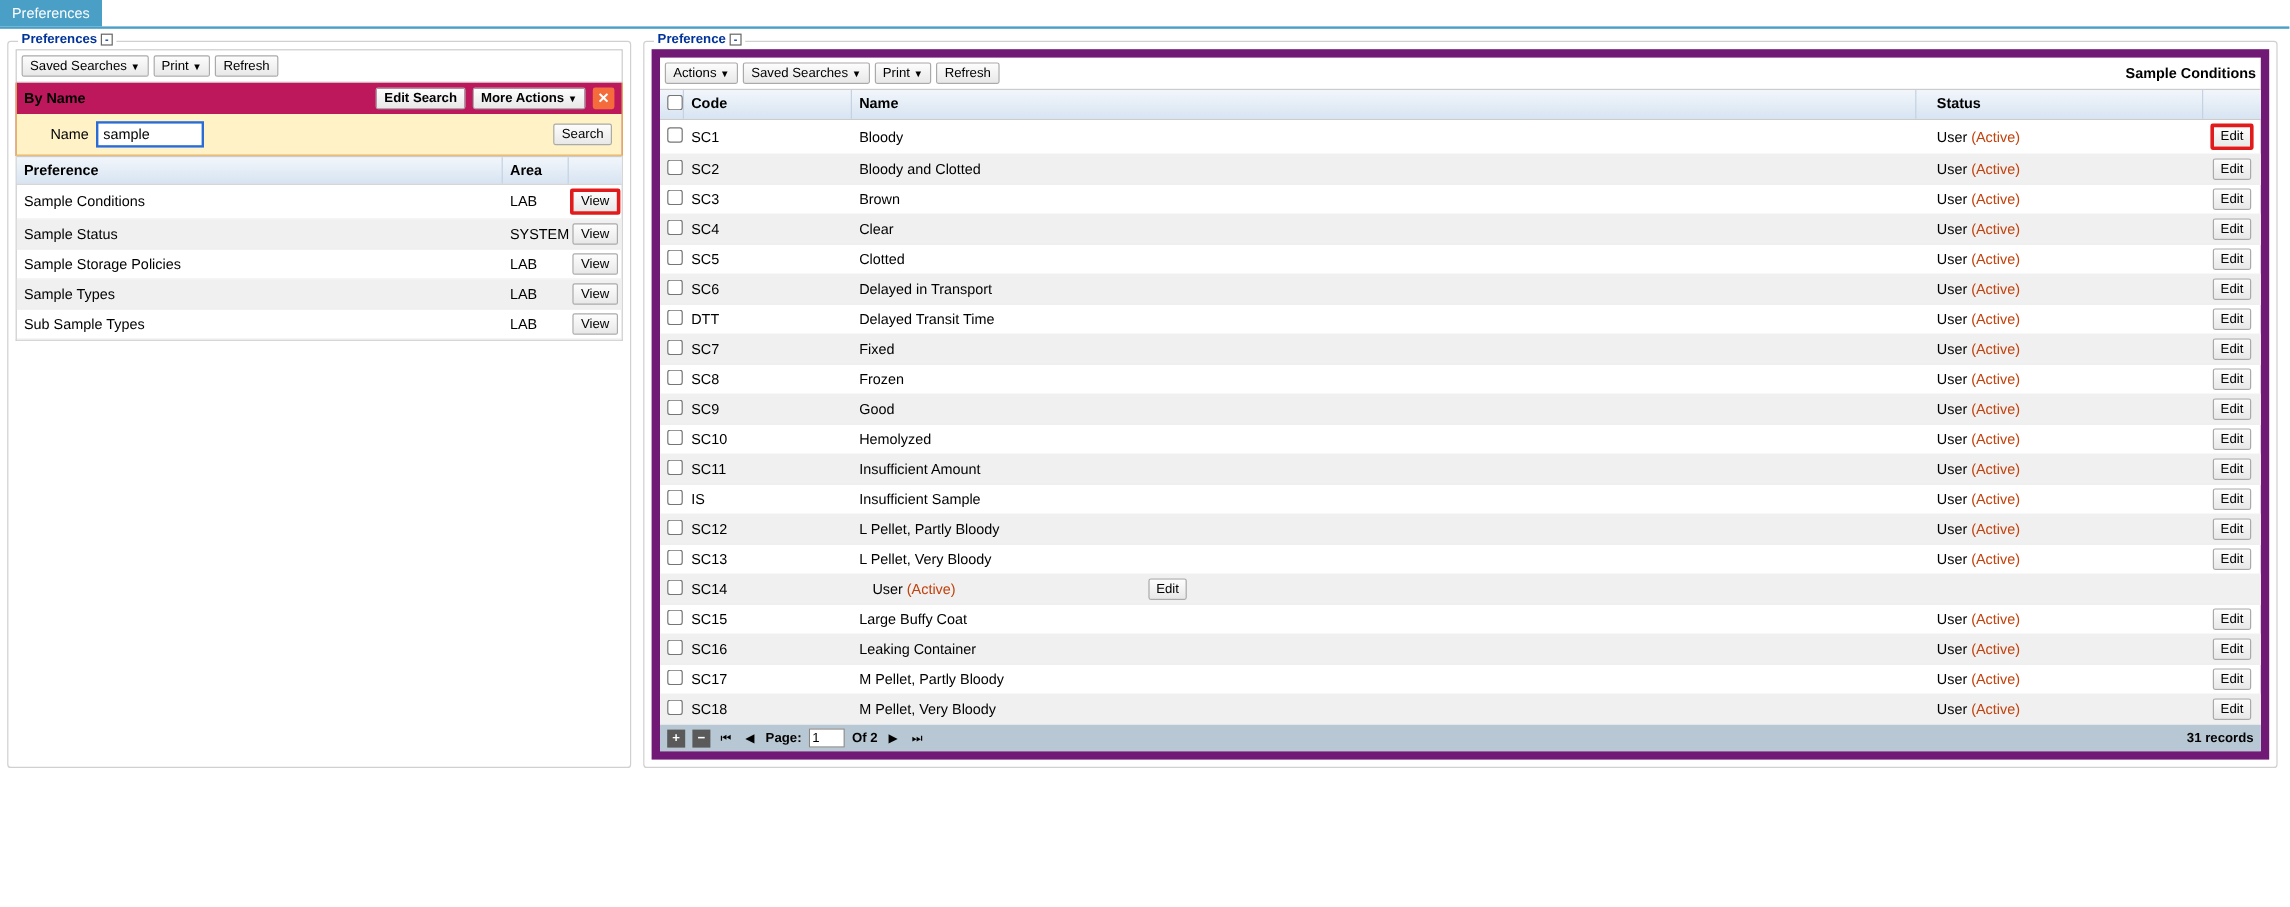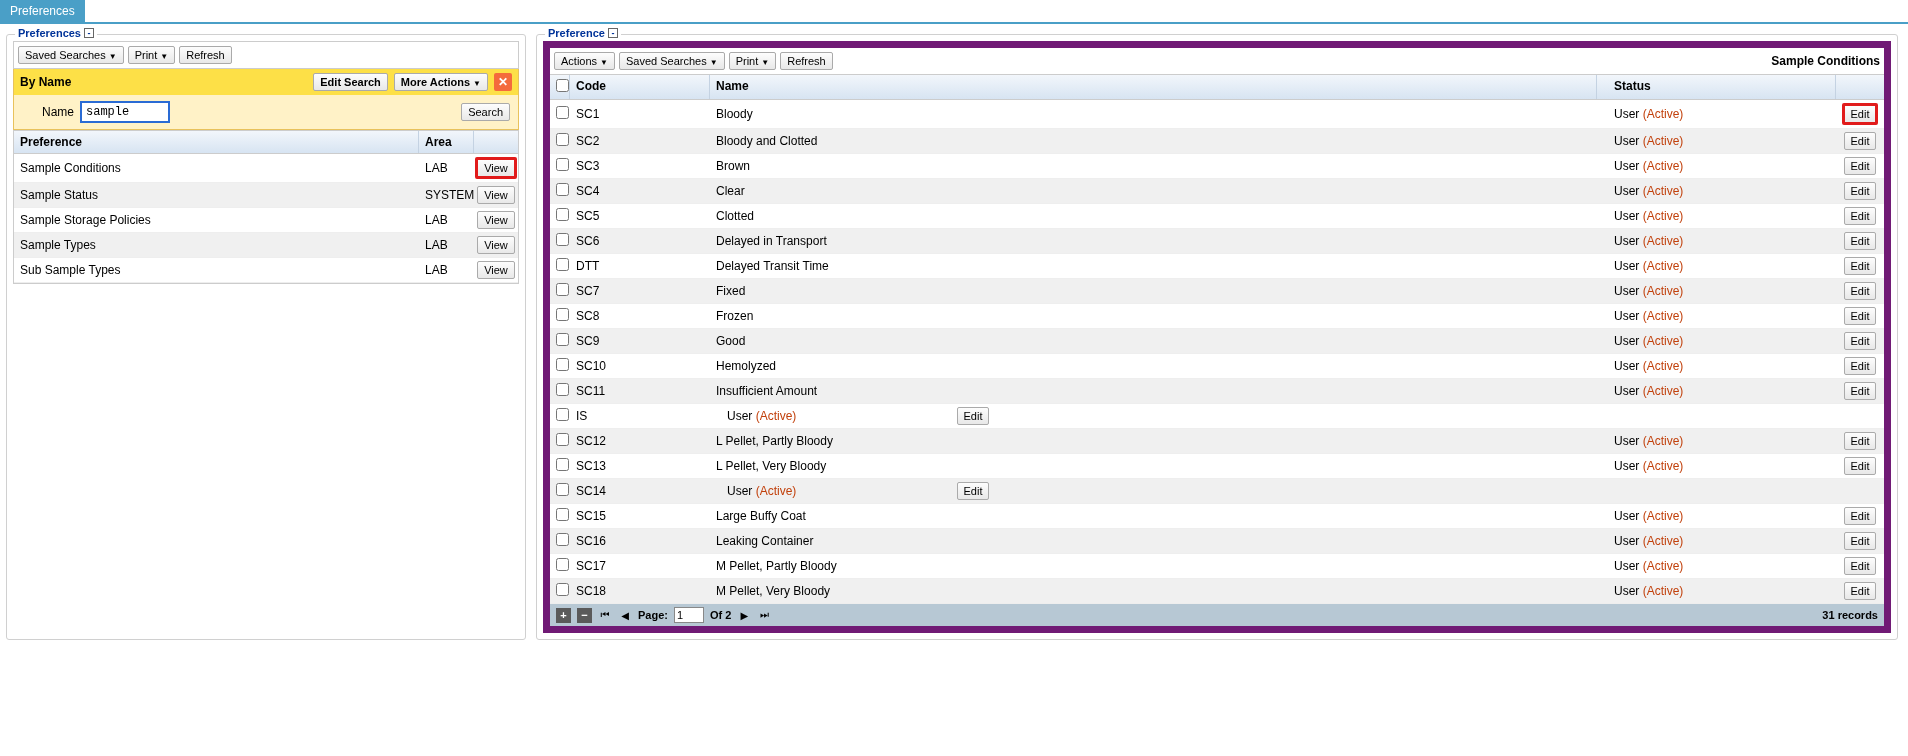--- a/index.html
+++ b/index.html
@@ -15,27 +15,27 @@
 .panel-right { flex: 1; }
 
 .panel-title { position: absolute; top: -8px; left: 8px; background: #fff; padding: 0 3px; color: #003399; font-weight: bold; font-size: 11px; display: flex; align-items: center; gap: 3px; }
 .toggle-box { width: 10px; height: 10px; border: 1px solid #666; display: inline-flex; align-items: center; justify-content: center; font-size: 9px; line-height: 1; cursor: pointer; }
 
 .toolbar { border: 1px solid #ccc; padding: 4px; display: flex; gap: 4px; background: #fff; }
 .btn { background: linear-gradient(#fdfdfd,#e8e8e8); border: 1px solid #aaa; border-radius: 2px; padding: 2px 6px; font-size: 11px; cursor: pointer; white-space: nowrap; }
 .btn-drop::after { content: "▼"; font-size: 8px; margin-left: 3px; }
 .btn-bold { font-weight: bold; }
 
-.search-bar { background: #fde047; border: 1px solid #e8c25c; border-top: none; }
+.search-bar { background: #be185d; border: 1px solid #e8c25c; border-top: none; }
 .search-bar-top { display: flex; align-items: center; padding: 4px 6px; gap: 6px; }
 .search-bar-top .title { font-weight: bold; flex: 1; }
 .close-x { width: 18px; height: 18px; background: #f46b3c; color: #fff; border-radius: 2px; display: flex; align-items: center; justify-content: center; font-weight: bold; cursor: pointer; font-size: 12px; }
 .search-bar-bottom { background: #fff2c7; padding: 6px 8px; display: flex; align-items: center; gap: 6px; }
 .search-bar-bottom label { margin-left: 20px; }
-.text-input { border: 2px solid #2a6bd4; padding: 2px 4px; font-size: 12px; width: 90px; background: #fff; font-family: Liberation Mono, monospace; }
+.text-input { border: 2px solid #2a6bd4; padding: 2px 4px; font-size: 12px; width: 90px; background: #fff; }
 .search-btn-wrap { margin-left: auto; }
 
 .grid { border: 1px solid #ccc; border-top: none; }
 .grid-head { display: flex; background: linear-gradient(#f2f6fb,#d7e4f2); border-top: 1px solid #ccc; border-bottom: 1px solid #ccc; font-weight: bold; }
 .grid-head .gh { padding: 4px 6px; border-right: 1px solid #c4d2e2; }
 .grid-head .gh:last-child { border-right: none; }
 .grid-row { display: flex; border-bottom: 1px solid #eee; align-items: center; min-height: 23px; }
 .grid-row:nth-child(even) { background: #f0f0f0; }
 .gc { padding: 3px 6px; }
 
@@ -284,20 +284,21 @@
             <div class="rc rc-code">SC11</div>
             <div class="rc rc-name">Insufficient Amount</div>
             <div class="rc rc-status">User <span class="status-active">(Active)</span></div>
             <div class="rc rc-btn">
               <button class="btn">Edit</button>
             </div>
           </div>
           <div class="rgrid-row">
             <div class="rc rc-chk"><input type="checkbox" style=""></div>
             <div class="rc rc-code">IS</div>
+            <div class="rc rc-name">Insufficient Sample</div>
             <div class="rc rc-status">User <span class="status-active">(Active)</span></div>
             <div class="rc rc-btn">
               <button class="btn">Edit</button>
             </div>
           </div>
           <div class="rgrid-row alt">
             <div class="rc rc-chk"><input type="checkbox" style=""></div>
             <div class="rc rc-code">SC12</div>
             <div class="rc rc-name">L Pellet, Partly Bloody</div>
             <div class="rc rc-status">User <span class="status-active">(Active)</span></div>

